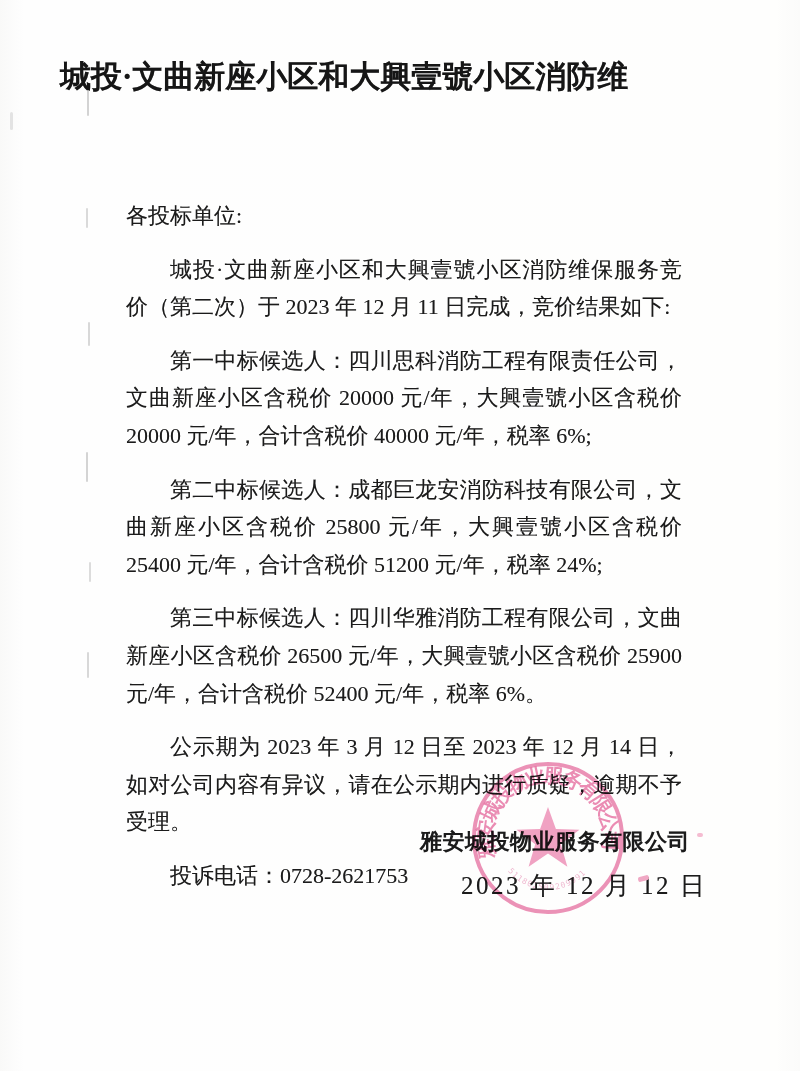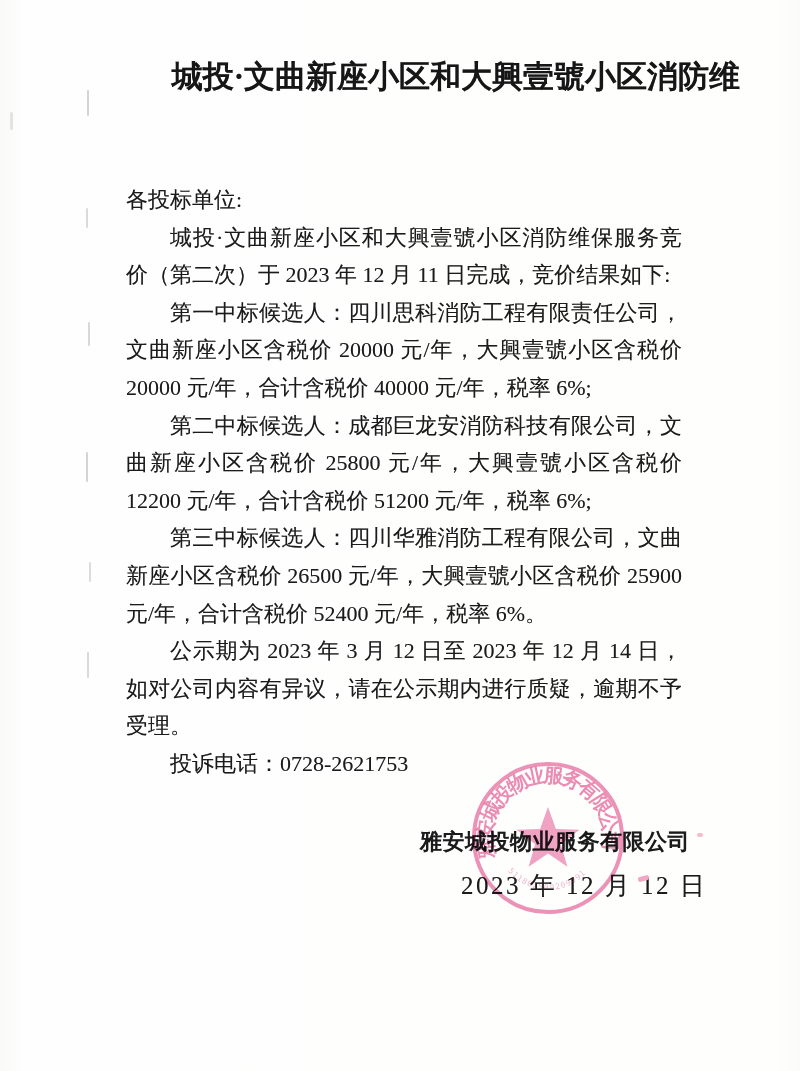--- a/index.html
+++ b/index.html
@@ -16,41 +16,42 @@
   .page {
     position: absolute;
     inset: 0;
     background: linear-gradient(90deg, #f9f9f8 0%, #fefefe 3%, #fefefd 97%, #fbfbfa 100%);
   }
   .title {
     position: absolute;
     left: 60px;
     right: 60px;
     top: 54px;
-    text-align: right;
+    text-align: left;
     font-size: 31px;
     font-weight: 700;
     line-height: 45px;
     letter-spacing: 0px;
     color: #161616;
     text-shadow: 0 0 0.6px rgba(0,0,0,0.45);
   }
   .content {
     position: absolute;
     left: 126px;
     right: 118px;
     top: 181px;
   }
   .content p {
     font-size: 22px;
     line-height: 37.6px;
     text-align: justify;
     text-justify: inter-character;
     color: #1b1b1b;
     text-shadow: 0 0 0.4px rgba(0,0,0,0.35);
+    margin-top: 16px;
   }
   .content p.indent { text-indent: 2em; }
   .signature-company {
     position: absolute;
     left: 420px;
     top: 827px;
     font-size: 22px;
     letter-spacing: 0.5px;
     font-weight: 600;
     color: #1b1b1b;
@@ -99,21 +100,21 @@
 <div class="page">
 
   <div class="title">
     <div>城投·文曲新座小区和大興壹號小区消防维</div>
   </div>
 
   <div class="content">
     <p>各投标单位:</p>
     <p class="indent">城投·文曲新座小区和大興壹號小区消防维保服务竞价（第二次）于 2023 年 12 月 11 日完成，竞价结果如下:</p>
     <p class="indent">第一中标候选人：四川思科消防工程有限责任公司，文曲新座小区含税价 20000 元/年，大興壹號小区含税价 20000 元/年，合计含税价 40000 元/年，税率 6%;</p>
-    <p class="indent">第二中标候选人：成都巨龙安消防科技有限公司，文曲新座小区含税价 25800 元/年，大興壹號小区含税价 12200 元/年，合计含税价 51200 元/年，税率 6%;</p>
+    <p class="indent">第二中标候选人：成都巨龙安消防科技有限公司，文曲新座小区含税价 25800 元/年，大興壹號小区含税价 25400 元/年，合计含税价 51200 元/年，税率 24%;</p>
     <p class="indent">第三中标候选人：四川华雅消防工程有限公司，文曲新座小区含税价 26500 元/年，大興壹號小区含税价 25900 元/年，合计含税价 52400 元/年，税率 6%。</p>
     <p class="indent">公示期为 2023 年 3 月 12 日至 2023 年 12 月 14 日，如对公司内容有异议，请在公示期内进行质疑，逾期不予受理。</p>
     <p class="indent">投诉电话：0728-2621753</p>
   </div>
 
   <div class="signature-company">雅安城投物业服务有限公司</div>
   <div class="signature-date">2023 年 12 月 12 日</div>
 
   <svg class="stamp" viewBox="0 0 170 170" aria-hidden="true">
     <circle cx="85" cy="85" r="74" fill="none" stroke="#e4649a" stroke-width="4" opacity="0.78"></circle>

